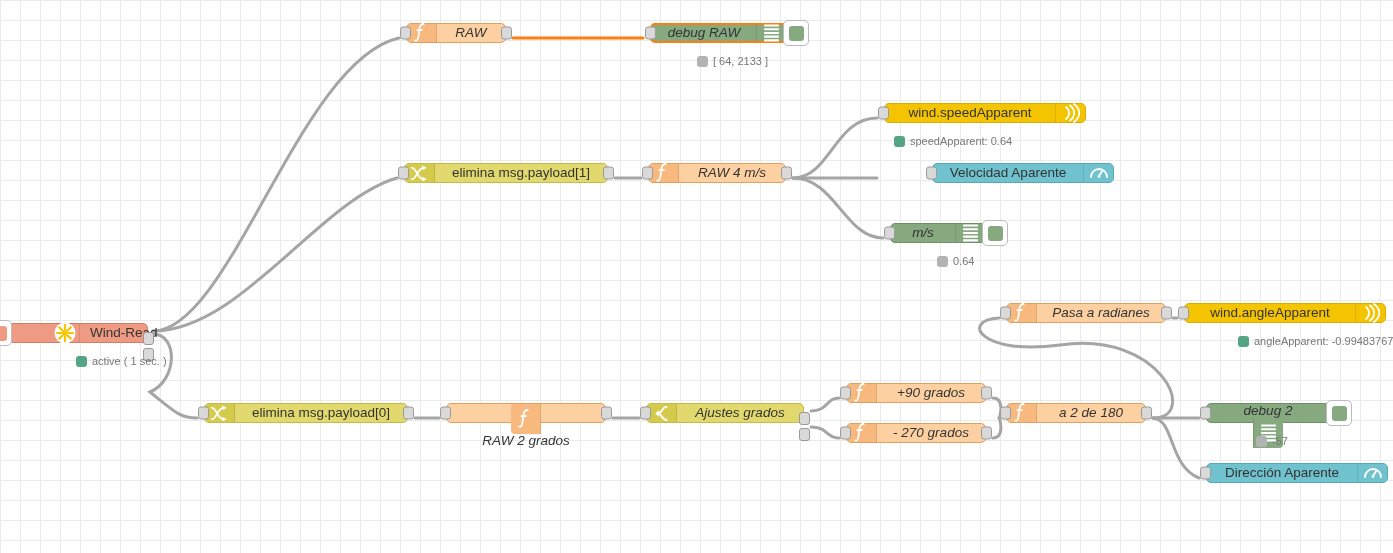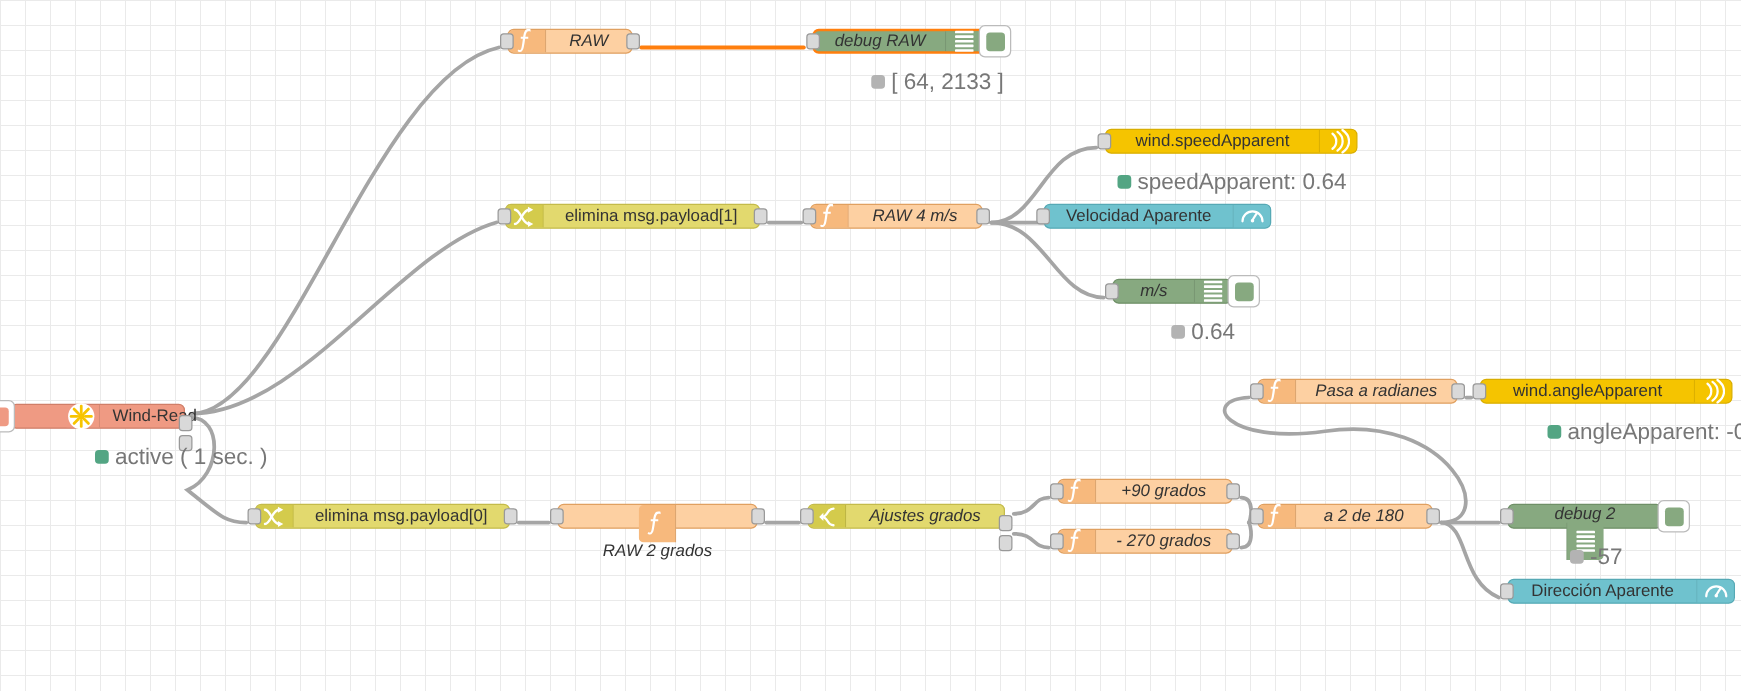--- a/index.html
+++ b/index.html
@@ -103,21 +103,21 @@
   }
   .dbg-btn i {
     display: block; width: 15px; height: 15px;
     background: #87a980; border-radius: 3px;
   }
 
   
   .status {
     position: absolute;
     display: flex; align-items: center; gap: 5px;
-    font-size: 18px; color: #777;
+    font-size: 11px; color: #777;
     white-space: nowrap;
     padding-left: 44px;
   }
   .status .dot { width: 11px; height: 11px; border-radius: 3px; background: #b3b3b3; display:block; }
   .status .dot.green { background: #53a583; }
 
   
   .inject-btn {
     position: absolute;
     left: -23px; top: 50%;
@@ -252,21 +252,21 @@
               <path d="M12 1 C 19 6, 19 14, 12 19"></path>
             </g>
           </svg>
         </div>
         <div class="port in"></div>
       </div>
       <div class="status" style="left: 850px; top: 135px;">
         <span class="dot green"></span>
         <span>speedApparent: 0.64</span>
       </div>
-      <div class="node n-gauge" style="left: 835px; top: 163px; width: 182px;">
+      <div class="node n-gauge" style="left: 932px; top: 163px; width: 182px;">
         <div class="label">Velocidad Aparente</div>
         <div class="icon-box right">
           <svg class="gl" width="22" height="22" viewBox="0 0 22 22" xmlns="http://www.w3.org/2000/svg">
             <path d="M3 15 A 8 8 0 1 1 19 15" stroke="#fff" stroke-width="1.8" fill="none" stroke-linecap="round"></path>
             <path d="M11 14 L 14.5 8.5" stroke="#fff" stroke-width="1.8" fill="none" stroke-linecap="round"></path>
             <circle cx="11" cy="14.6" r="1.4" fill="#fff"></circle>
           </svg>
         </div>
         <div class="port in"></div>
       </div>

